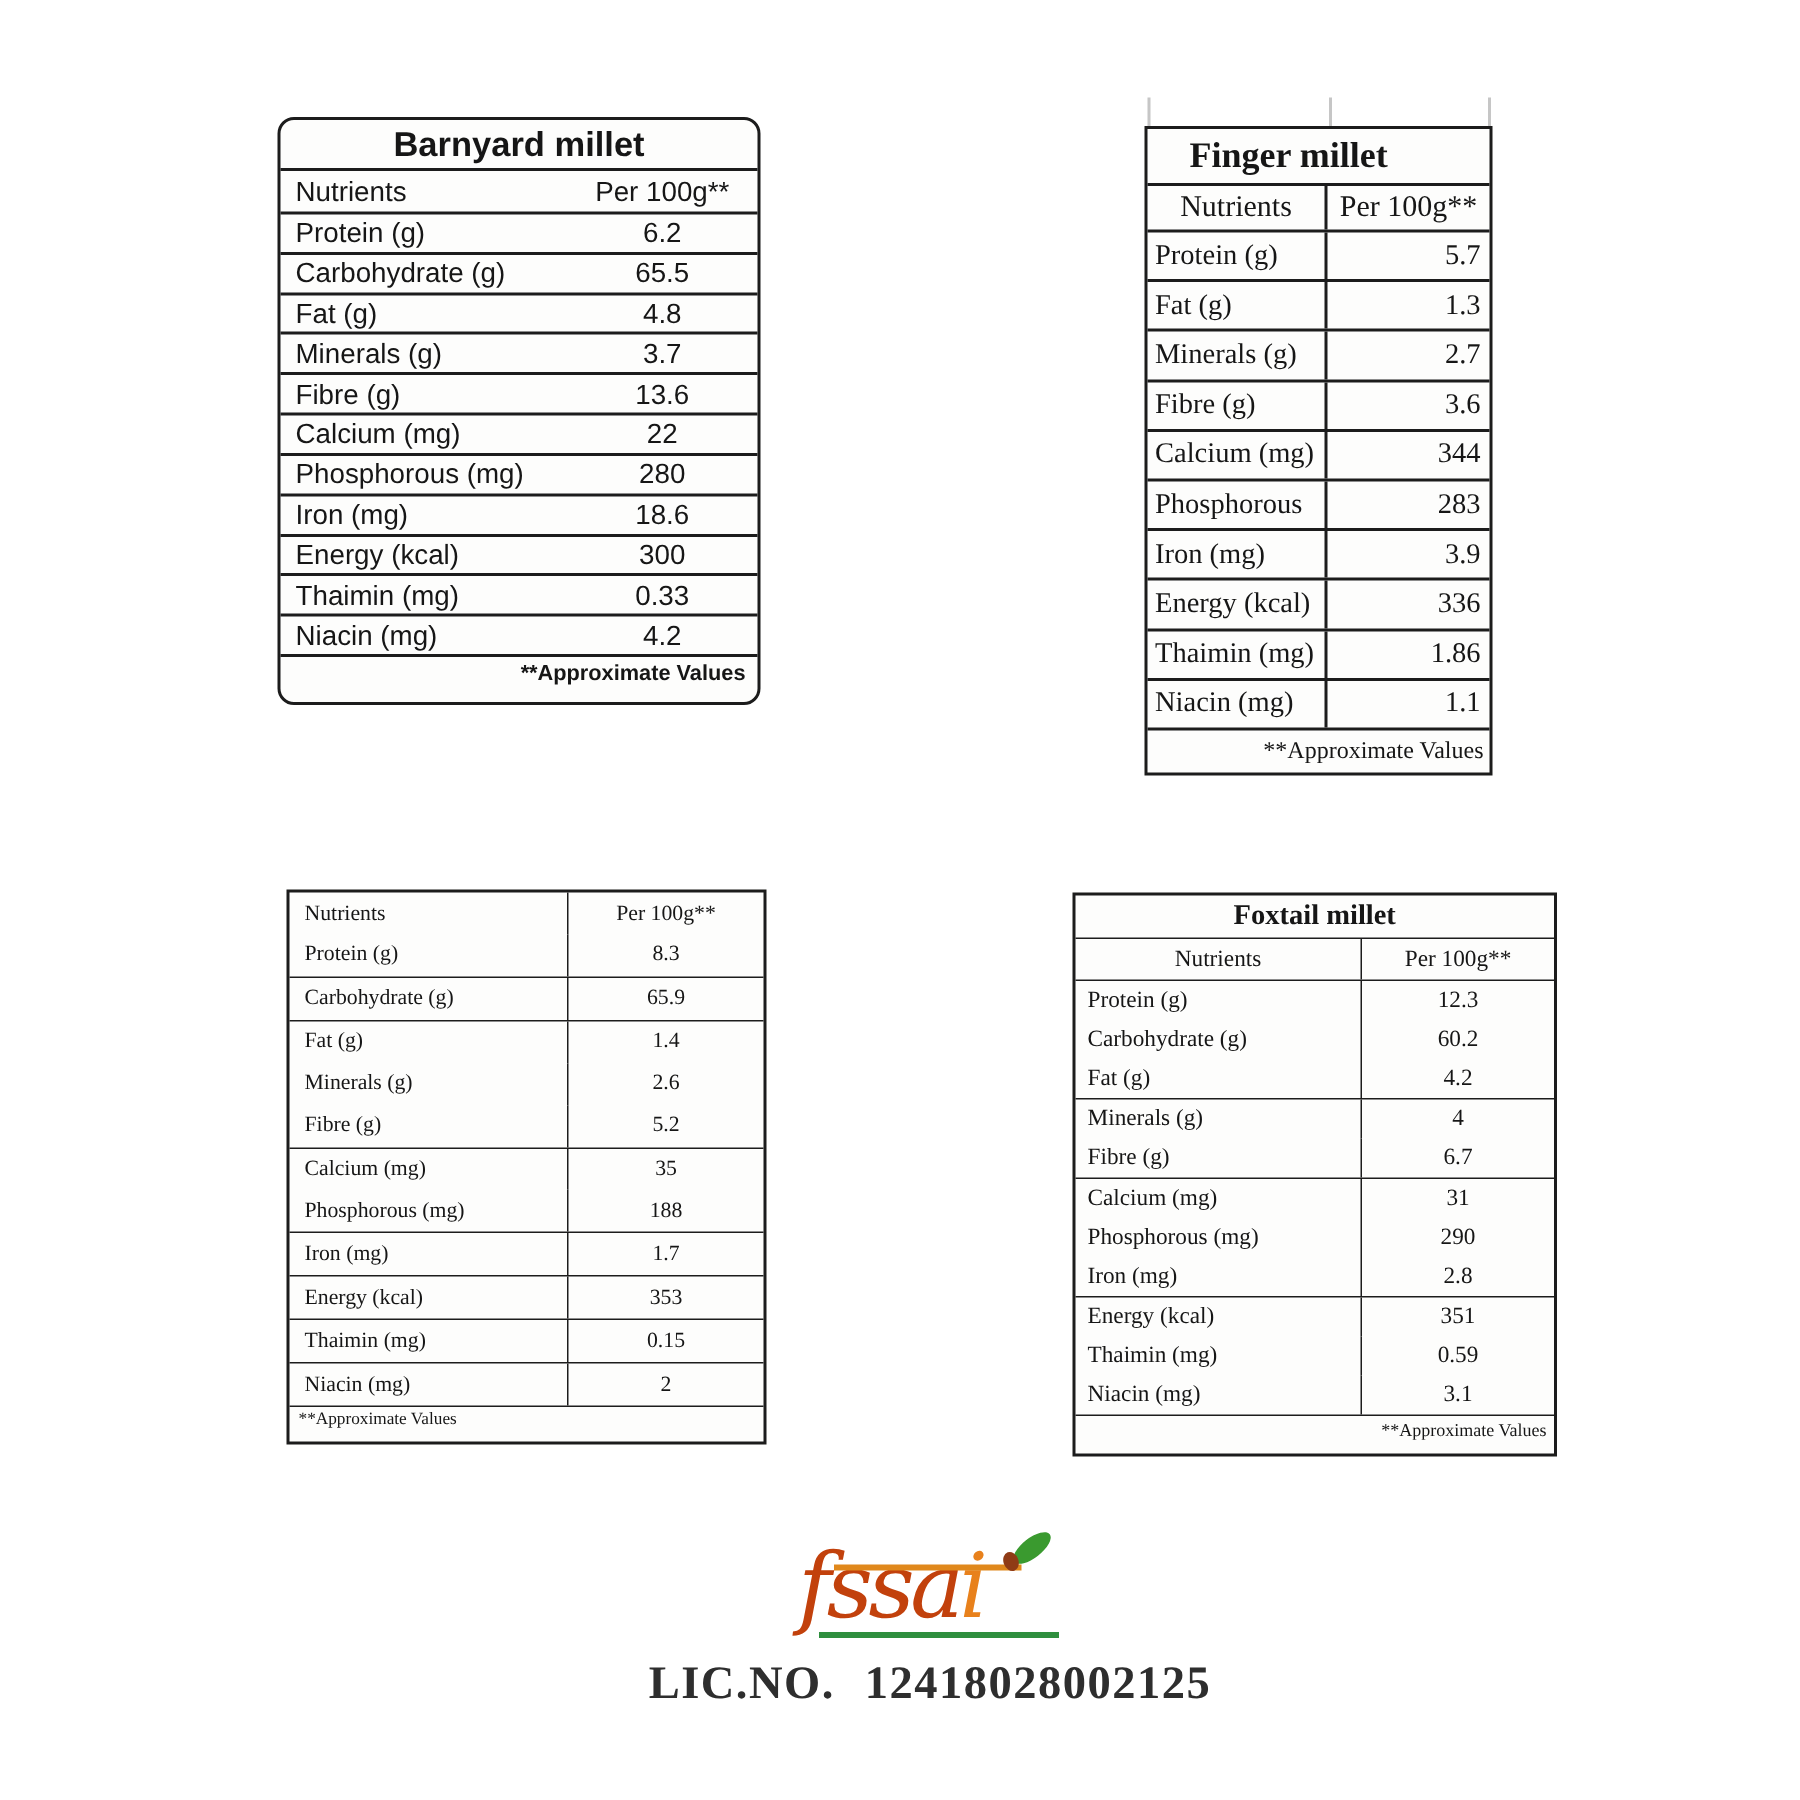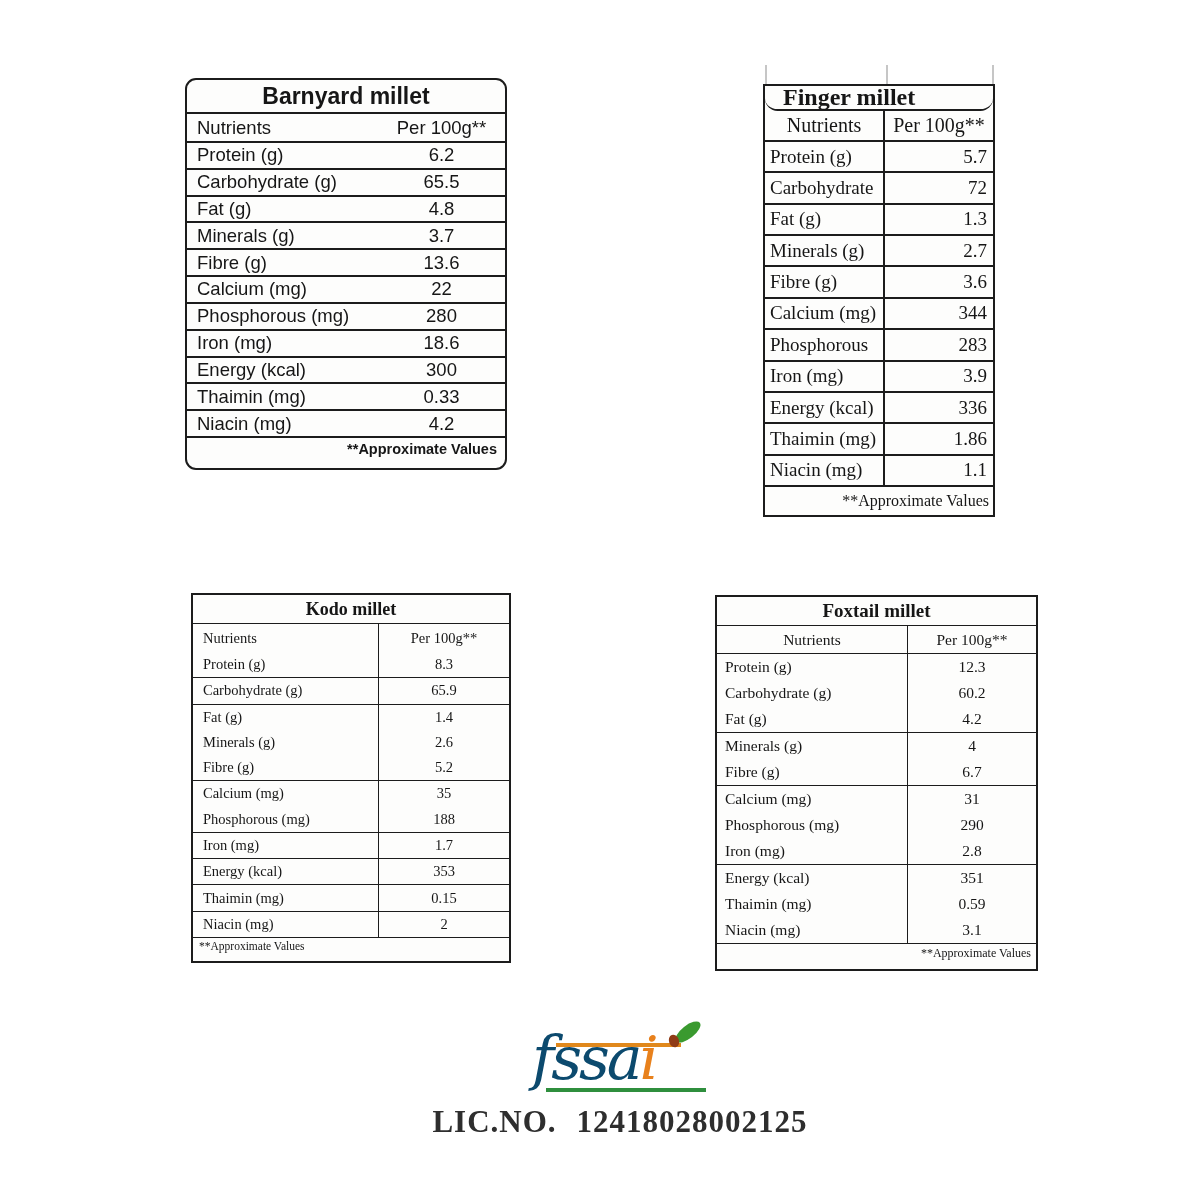--- a/index.html
+++ b/index.html
@@ -28,21 +28,21 @@
   #tbl-barnyard .t-header .t-value { width:127px; }
   #tbl-barnyard .t-row    { font-size:18.5px; border-bottom:2px solid #1c1c1c; }
   #tbl-barnyard .t-row .t-label { flex:1; padding-left:10px; }
   #tbl-barnyard .t-row .t-value { width:127px; }
   #tbl-barnyard .t-footer { height:30px; justify-content:flex-end; align-items:flex-start;
                             padding:3px 8px 0 0; font-size:14.5px; font-weight:bold; }
 
   
   #tbl-finger { left:763px; top:84px; width:232px; height:433px;
                 font-family:"Liberation Serif", serif; }
-  #tbl-finger .t-title  { height:25px; font-size:24px; justify-content:flex-start; padding-left:18px;border-radius:14px; }
+  #tbl-finger .t-title  { height:38px; font-size:24px; justify-content:flex-start; padding-left:28px; }
   #tbl-finger .t-header { height:31px; font-size:20px; border-bottom:2px solid #1c1c1c; }
   #tbl-finger .t-header .t-label { width:120px; border-right:2px solid #1c1c1c; justify-content:center; }
   #tbl-finger .t-header .t-value { flex:1; }
   #tbl-finger .t-row    { font-size:19px; border-bottom:2px solid #1c1c1c; }
   #tbl-finger .t-row:last-child { border-bottom:2px solid #1c1c1c; }
   #tbl-finger .t-row .t-label { width:120px; border-right:2px solid #1c1c1c; padding-left:5px; }
   #tbl-finger .t-row .t-value { flex:1; justify-content:flex-end; padding-right:6px; }
   #tbl-finger .t-footer { height:28px; justify-content:flex-end; align-items:center;
                           padding-right:4px; font-size:16px; }
 
@@ -83,21 +83,21 @@
   
   .grid-artifact { position:absolute; width:2px; height:19px; top:65px; background:#c6c6c6; }
   #artifact-1 { left:765px; }
   #artifact-2 { left:886px; }
   #artifact-3 { left:992px; }
 
   
   .fssai-logo { position:absolute; left:520px; top:1012px; width:210px; height:100px; }
   .fssai-text { position:absolute; left:12px; top:0px; font-family:"DejaVu Serif", serif;
                 font-style:italic; font-size:60px; line-height:92px; letter-spacing:-3px; }
-  .fssai-main { color:#0c4a6e; }
+  .fssai-main { color:#c2410c; }
   .fssai-i    { color:#e8811c; }
   .fssai-line-orange { position:absolute; left:36px; top:31px; width:125px; height:3.5px;
                        background:#e0881c; }
   .fssai-line-green  { position:absolute; left:26px; top:76px; width:160px; height:3.5px;
                        background:#2f8f3e; }
   .fssai-leaf { position:absolute; left:132px; top:4px; }
 
   
   .license { position:absolute; left:0px; top:1104px; width:1240px; text-align:center;
              font-family:"Liberation Serif", serif; font-weight:bold; font-size:31px;
@@ -172,24 +172,20 @@
       <div class="t-header">
         <div class="t-label">Nutrients</div>
         <div class="t-value">Per 100g**</div>
       </div>
       <div class="t-body">
         <div class="t-row">
           <div class="t-label">Protein (g)</div>
           <div class="t-value">5.7</div>
         </div>
         <div class="t-row">
-          <div class="t-label">Carbohydrate</div>
-          <div class="t-value">72</div>
-        </div>
-        <div class="t-row">
           <div class="t-label">Fat (g)</div>
           <div class="t-value">1.3</div>
         </div>
         <div class="t-row">
           <div class="t-label">Minerals (g)</div>
           <div class="t-value">2.7</div>
         </div>
         <div class="t-row">
           <div class="t-label">Fibre (g)</div>
           <div class="t-value">3.6</div>
@@ -215,21 +211,20 @@
           <div class="t-value">1.86</div>
         </div>
         <div class="t-row">
           <div class="t-label">Niacin (mg)</div>
           <div class="t-value">1.1</div>
         </div>
       </div>
       <div class="t-footer">**Approximate Values</div>
     </div>
   <div class="ntable" id="tbl-kodo">
-      <div class="t-title">Kodo millet</div>
       <div class="t-header">
         <div class="t-label">Nutrients</div>
         <div class="t-value">Per 100g**</div>
       </div>
       <div class="t-body">
         <div class="t-row">
           <div class="t-label">Protein (g)</div>
           <div class="t-value">8.3</div>
         </div>
         <div class="t-row">

